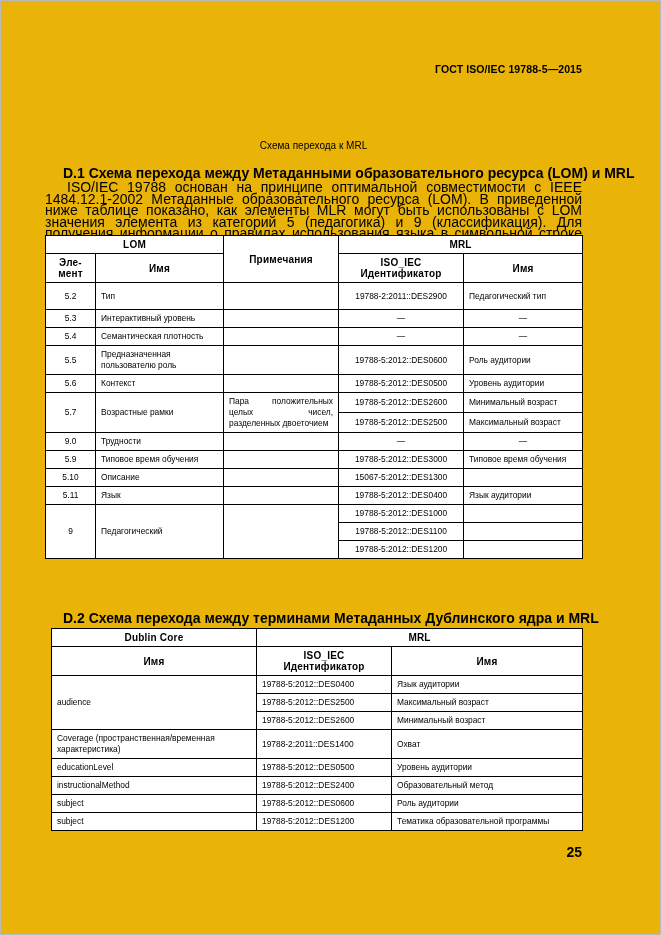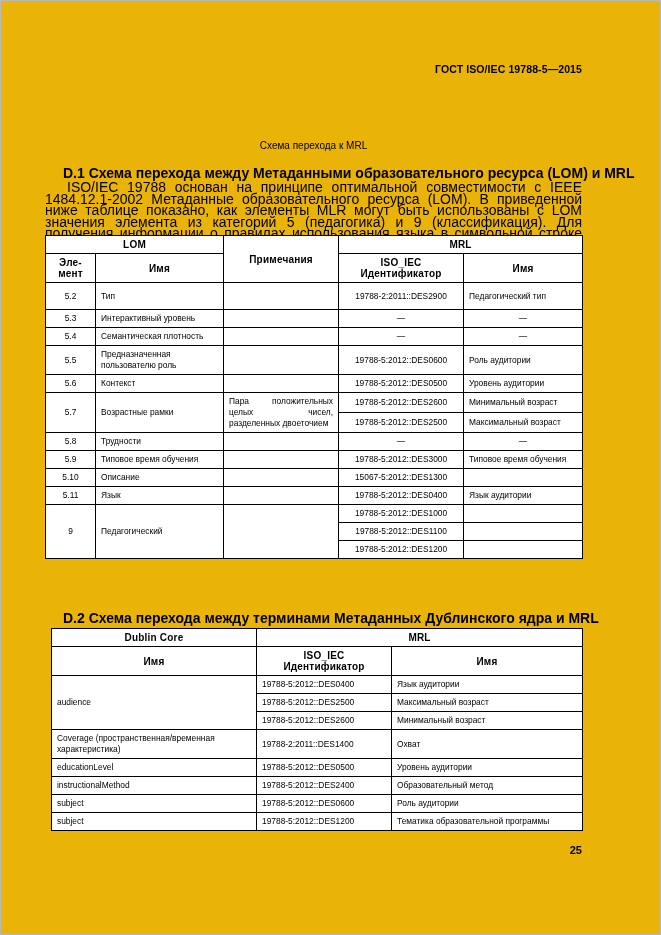--- a/index.html
+++ b/index.html
@@ -151,21 +151,21 @@
   
   .hdr-bottom td, .hdr-bottom th {
     border-bottom: 2px solid #000;
   }
 
   
   .page-number {
     position: absolute;
     right: 0;
     top: 843px;
-    font-size: 11px;
+    font-size: 14px;
     font-weight: bold;
     text-align: center;
   }
 </style>
 </head>
 <body>
 
 <div class="page">
   <div class="content">
 
@@ -245,21 +245,21 @@
             <td class="t-just" rowspan="2">Возрастные рамки</td>
             <td class="t-just" rowspan="2">Пара положительных целых чисел, разделенных двоеточием</td>
             <td class="t-center nowrapcell">19788-5:2012::DES2600</td>
             <td class="t-just">Минимальный возраст</td>
           </tr>
           <tr>
             <td class="t-center nowrapcell">19788-5:2012::DES2500</td>
             <td class="t-just">Максимальный возраст</td>
           </tr>
           <tr>
-            <td class="t-center" rowspan="1">5.8</td>
+            <td class="t-center" rowspan="1">9.0</td>
             <td class="t-just" rowspan="1">Трудности</td>
             <td class="t-just" rowspan="1"></td>
             <td class="t-center nowrapcell">—</td>
             <td class="t-center">—</td>
           </tr>
           <tr>
             <td class="t-center" rowspan="1">5.9</td>
             <td class="t-just" rowspan="1">Типовое время обучения</td>
             <td class="t-just" rowspan="1"></td>
             <td class="t-center nowrapcell">19788-5:2012::DES3000</td>

